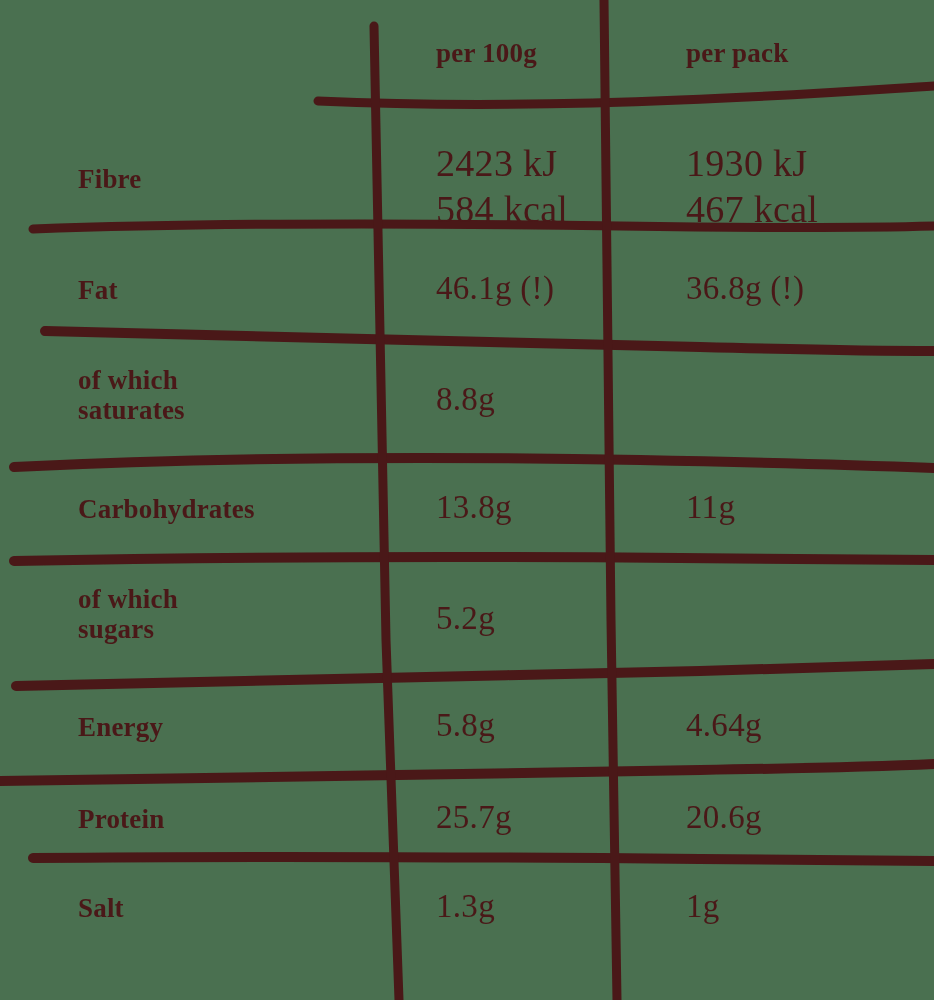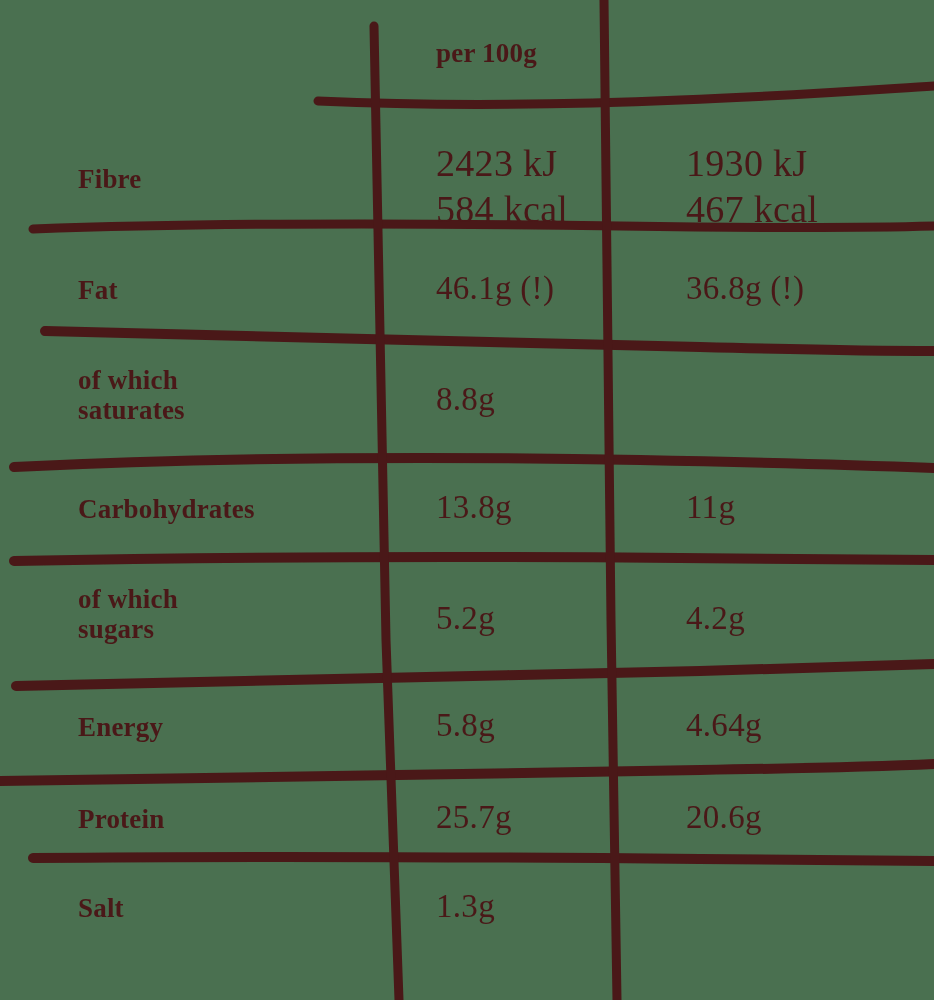--- a/index.html
+++ b/index.html
@@ -108,20 +108,21 @@
 
       <path stroke-width="9" d="M374 26 C 376 200, 380 420, 386 640 C 391 800, 396 920, 399 1000"></path>
 
       <path stroke-width="9" d="M604 0 C 605 180, 608 400, 611 620 C 613 790, 615 910, 617 1000"></path>
     </g>
   </svg>
 
   <div id="text-layer">
 
     <div class="cell col-h1 header-cell" style="top:38px">per 100g</div>
+    <div class="cell col-h2 header-cell" style="top:38px">per pack</div>
 
     <div class="cell col-label" style="top:164px">Fibre</div>
     <div class="cell col-h1 value two-line" style="top:140px">2423 kJ
 584 kcal</div>
     <div class="cell col-h2 value two-line" style="top:140px">1930 kJ
 467 kcal</div>
 
     <div class="cell col-label" style="top:275px">Fat</div>
     <div class="cell col-h1 value" style="top:270px">46.1g (!)</div>
     <div class="cell col-h2 value" style="top:270px">36.8g (!)</div>
@@ -130,27 +131,27 @@
 saturates</div>
     <div class="cell col-h1 value" style="top:381px">8.8g</div>
 
     <div class="cell col-label" style="top:494px">Carbohydrates</div>
     <div class="cell col-h1 value" style="top:489px">13.8g</div>
     <div class="cell col-h2 value" style="top:489px">11g</div>
 
     <div class="cell col-label" style="top:584px">of which
 sugars</div>
     <div class="cell col-h1 value" style="top:600px">5.2g</div>
-    <div class="cell col-h2 value" style="top:600px">4.2g</div>
 
     <div class="cell col-label" style="top:712px">Energy</div>
     <div class="cell col-h1 value" style="top:707px">5.8g</div>
     <div class="cell col-h2 value" style="top:707px">4.64g</div>
 
     <div class="cell col-label" style="top:804px">Protein</div>
     <div class="cell col-h1 value" style="top:799px">25.7g</div>
     <div class="cell col-h2 value" style="top:799px">20.6g</div>
 
     <div class="cell col-label" style="top:893px">Salt</div>
     <div class="cell col-h1 value" style="top:888px">1.3g</div>
+    <div class="cell col-h2 value" style="top:888px">1g</div>
 
   </div>
 </div>
 
 </body></html>

